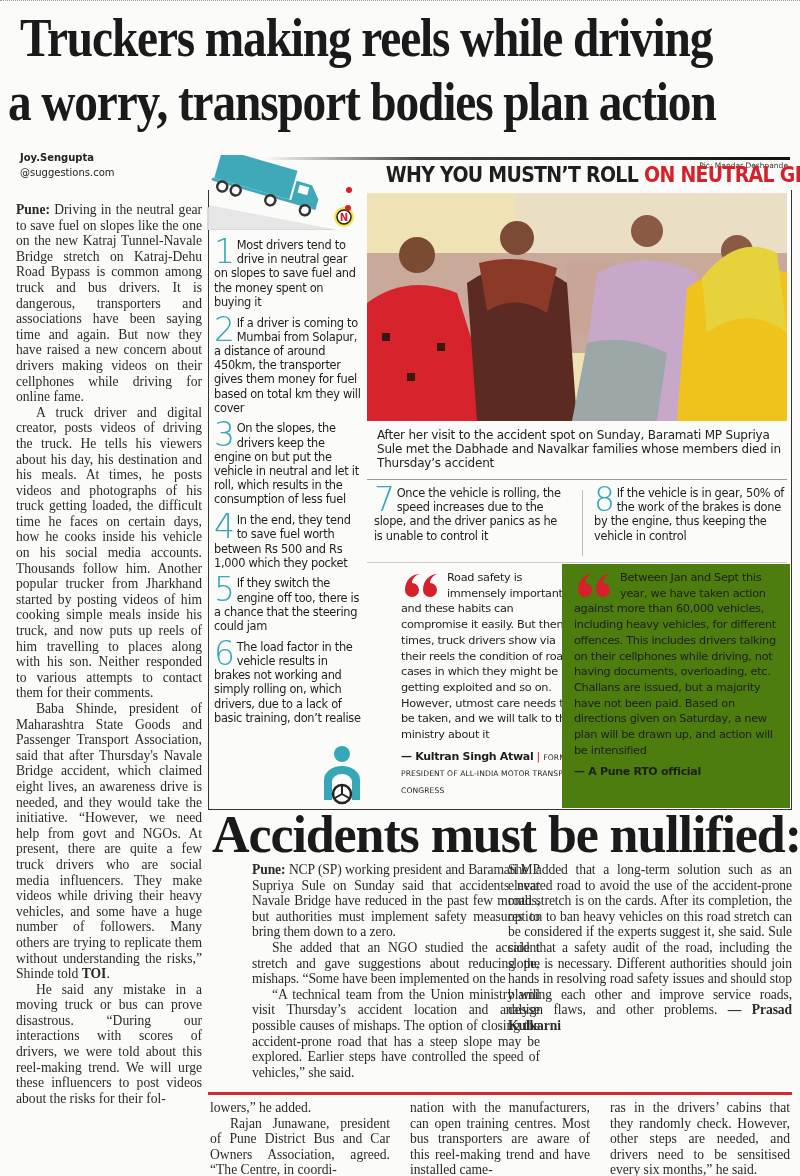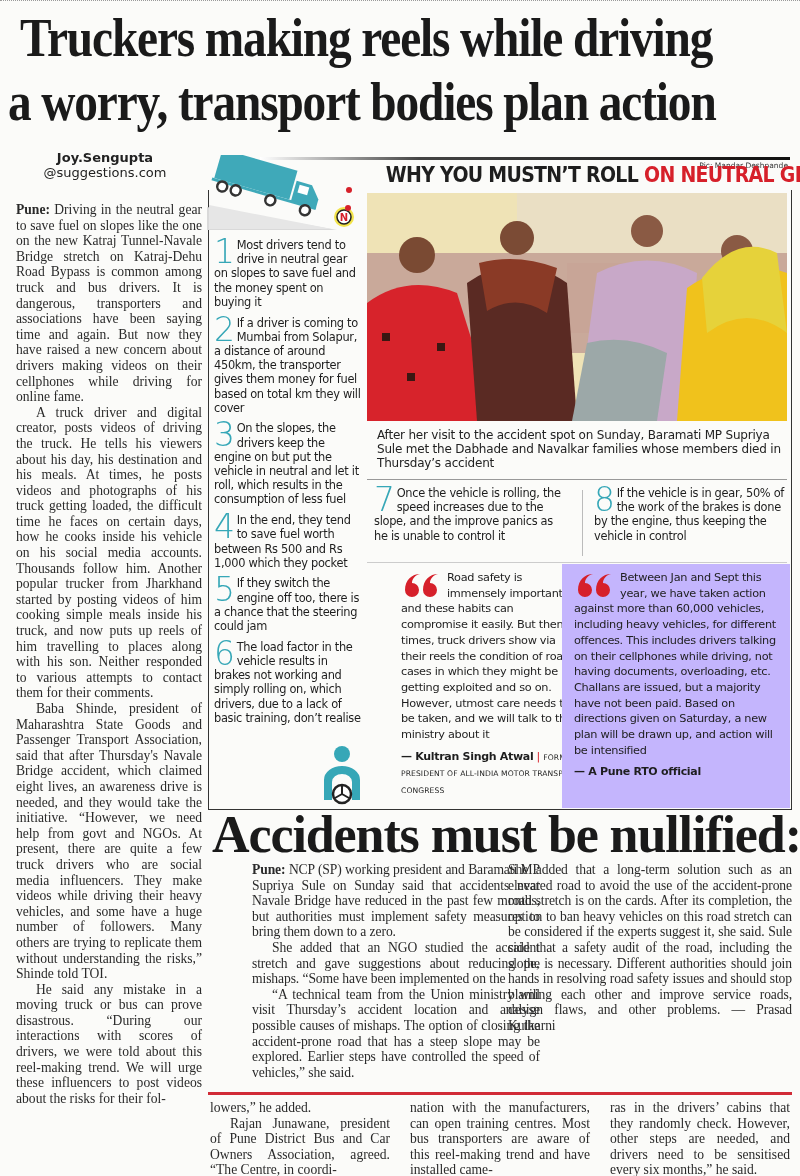--- a/index.html
+++ b/index.html
@@ -9,31 +9,31 @@
   .top-rule { position: absolute; left: 0; top: 0; width: 800px; height: 3px;
     border-top: 1px dotted #9a9a9a; }
 
   .headline { position: absolute; left: 8px; top: 6px; width: 790px;
     font-family: "Liberation Serif", serif; font-size: 55px; line-height: 64px;
     letter-spacing: -1.3px; color: #1a1a1a; text-align: center; transform: scaleX(0.86);
     transform-origin: left top; width: 918px; text-align: left; white-space: nowrap; }
   .headline .l1 { display: block; padding-left: 14px; }
   .headline .l2 { display: block; }
 
-  .byline { position: absolute; left: 20px; top: 150px; width: 170px; text-align: center;
-    font-family: "DejaVu Sans", sans-serif; font-size: 13px; line-height: 15px; color: #222; }
+  .byline { position: absolute; left: 20px; top: 150px; width: 170px; text-align: left;
+    font-family: "DejaVu Sans", sans-serif; font-size: 10px; line-height: 15px; color: #222; }
   .byline .name { font-weight: bold; }
 
   .col-left { position: absolute; left: 16px; top: 202px; width: 186px;
     font-family: "Liberation Serif", serif; font-size: 13.6px; line-height: 15.6px;
     text-align: justify; hyphens: manual; color: #2a2a2a; }
   .col-left p { text-indent: 0; }
   .col-left p + p { text-indent: 20px; }
   .dateline { font-weight: bold; }
-  .bold { font-weight: normal; }
+  .bold { font-weight: bold; }
 
   .pic-credit { position: absolute; right: 12px; top: 145px;
     font-family: "DejaVu Sans", sans-serif; font-size: 7.5px; color: #333; margin-top: 16px; }
 
   .info-rule { position: absolute; left: 260px; top: 157px; width: 530px; height: 3px;
     background: linear-gradient(to right, #fff 0%, #444 30%, #111 100%); }
   .info-title { position: absolute; left: 320px; top: 162px; width: 470px; text-align: right;
     font-family: "DejaVu Sans", sans-serif; font-weight: bold; font-size: 22px;
     letter-spacing: -0.8px; transform: scaleX(0.86); transform-origin: right top; white-space: nowrap; }
   .info-title .red { color: #d6202a; }
@@ -62,21 +62,21 @@
   .caption-rule { position: absolute; left: 367px; top: 479px; width: 420px; height: 1px; background: #999; }
 
   .step78 { position: absolute; top: 486px; width: 190px;
     font-family: "DejaVu Sans", sans-serif; font-size: 11.4px; line-height: 14.2px; letter-spacing: -0.3px; }
   .step78.s7 { left: 374px; }
   .step78.s8 { left: 594px; width: 195px; }
   .divider78 { position: absolute; left: 582px; top: 490px; width: 1px; height: 66px; background: #bbb; }
 
   .quotes-rule { position: absolute; left: 367px; top: 562px; width: 420px; height: 1px; background: #ccc; }
   .quote-l { position: absolute; left: 389px; top: 564px; width: 195px; height: 244px; }
-  .quote-r { position: absolute; left: 562px; top: 564px; width: 228px; height: 244px; background: #c4b5fd; }
+  .quote-r { position: absolute; left: 562px; top: 564px; width: 228px; height: 244px; background: #4d7c0f; }
   .quote-text { position: absolute; left: 12px; top: 6px; width: 180px;
     font-family: "DejaVu Sans", sans-serif; font-size: 11.3px; line-height: 15.7px; letter-spacing: -0.3px; color: #1e1e1e; }
   .quote-r .quote-text { width: 212px; }
   .qmark { float: left; width: 40px; height: 26px; margin-right: 6px; margin-top: 2px; }
   .attrib { margin-top: 6px; font-family: "DejaVu Sans", sans-serif; font-size: 11px; line-height: 15.5px; }
   .attrib .who { font-weight: bold; }
   .attrib .role { font-size: 7.6px; letter-spacing: 0.1px; }
   .attrib .sep { color: #d6202a; font-weight: normal; }
 
   .driver-icon { position: absolute; left: 320px; top: 740px; width: 40px; height: 68px; }
@@ -193,21 +193,21 @@
 
     <circle cx="370" cy="58" r="16" fill="#8a5a44"></circle>
     <path d="M320 95 Q370 60 420 80 V228 H310 Z" fill="#f0c21c"></path>
     <path d="M335 85 Q370 40 410 60 L420 140 Q380 110 340 140 Z" fill="#e6d23a"></path>
   </svg>
 </div>
 
 <div class="caption">After her visit to the accident spot on Sunday, Baramati MP Supriya Sule met the Dabhade and Navalkar families whose members died in Thursday’s accident</div>
 <div class="caption-rule"></div>
 
-<div class="step78 s7"><span class="num">7</span><span>Once the vehicle is rolling, the speed increases due to the slope, and the improve panics as he is unable to control it</span></div>
+<div class="step78 s7"><span class="num">7</span><span>Once the vehicle is rolling, the speed increases due to the slope, and the driver panics as he is unable to control it</span></div>
 <div class="divider78"></div>
 <div class="step78 s8"><span class="num">8</span><span>If the vehicle is in gear, 50% of the work of the brakes is done by the engine, thus keeping the vehicle in control</span></div>
 
 <div class="quotes-rule"></div>
 
 <div class="quote-l">
   <div class="quote-text">
     <svg class="qmark" viewBox="0 0 40 26">
       <path d="M4 18 a7 7 0 1 0 7 -7 c0 -4 3 -8 8 -9 c-8 0 -15 6 -15 16z" fill="#d6202a"></path>
       <path d="M22 18 a7 7 0 1 0 7 -7 c0 -4 3 -8 8 -9 c-8 0 -15 6 -15 16z" fill="#d6202a"></path>

